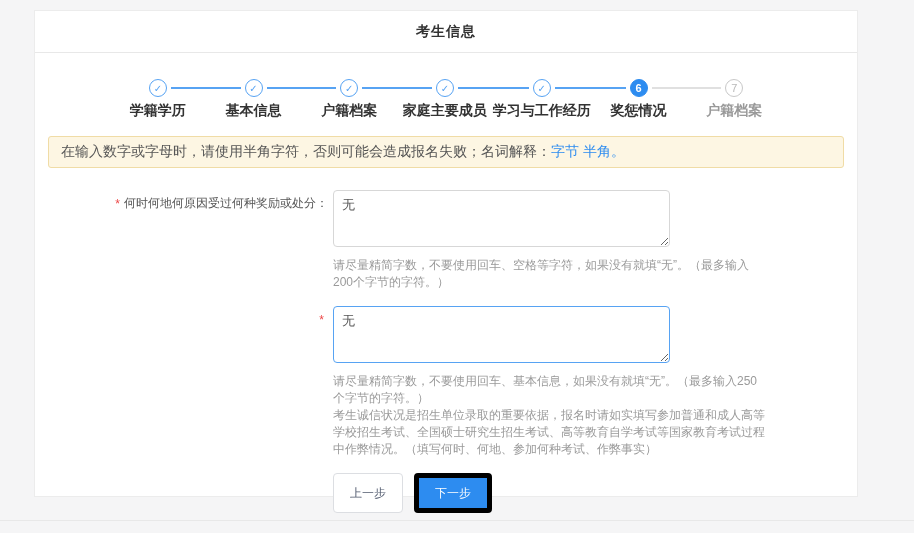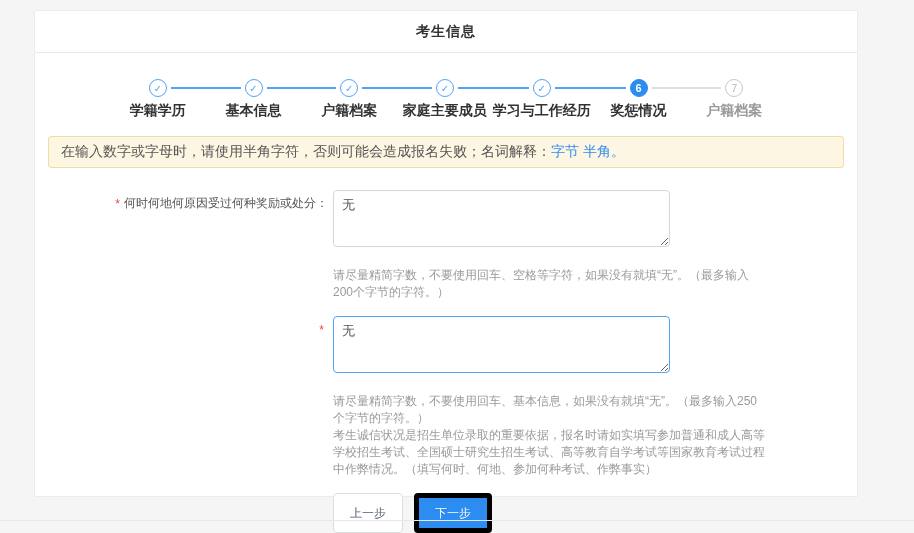--- a/index.html
+++ b/index.html
@@ -86,21 +86,21 @@
     padding: 5px 8px;
     font-size: 13px; color: #555;
     font-family: "Liberation Sans", "DejaVu Sans", sans-serif;
     resize: both; outline: none;
     background: #fff;
     line-height: 17px;
   }
   textarea.ta.focused { border-color: #57a3f3; }
   .hint {
     max-width: 435px;
-    margin-top: 16px;
+    margin-top: 6px;
     font-size: 12px; color: #9a9a9a;
     line-height: 17px;
   }
   .hint + .hint { margin-top: 0; }
 
   
   .btn-row { margin: 10px 0 0 298px; display: flex; }
   .btn {
     font-size: 12px; border-radius: 4px; cursor: pointer;
     padding: 8px 16px; line-height: 14px;

